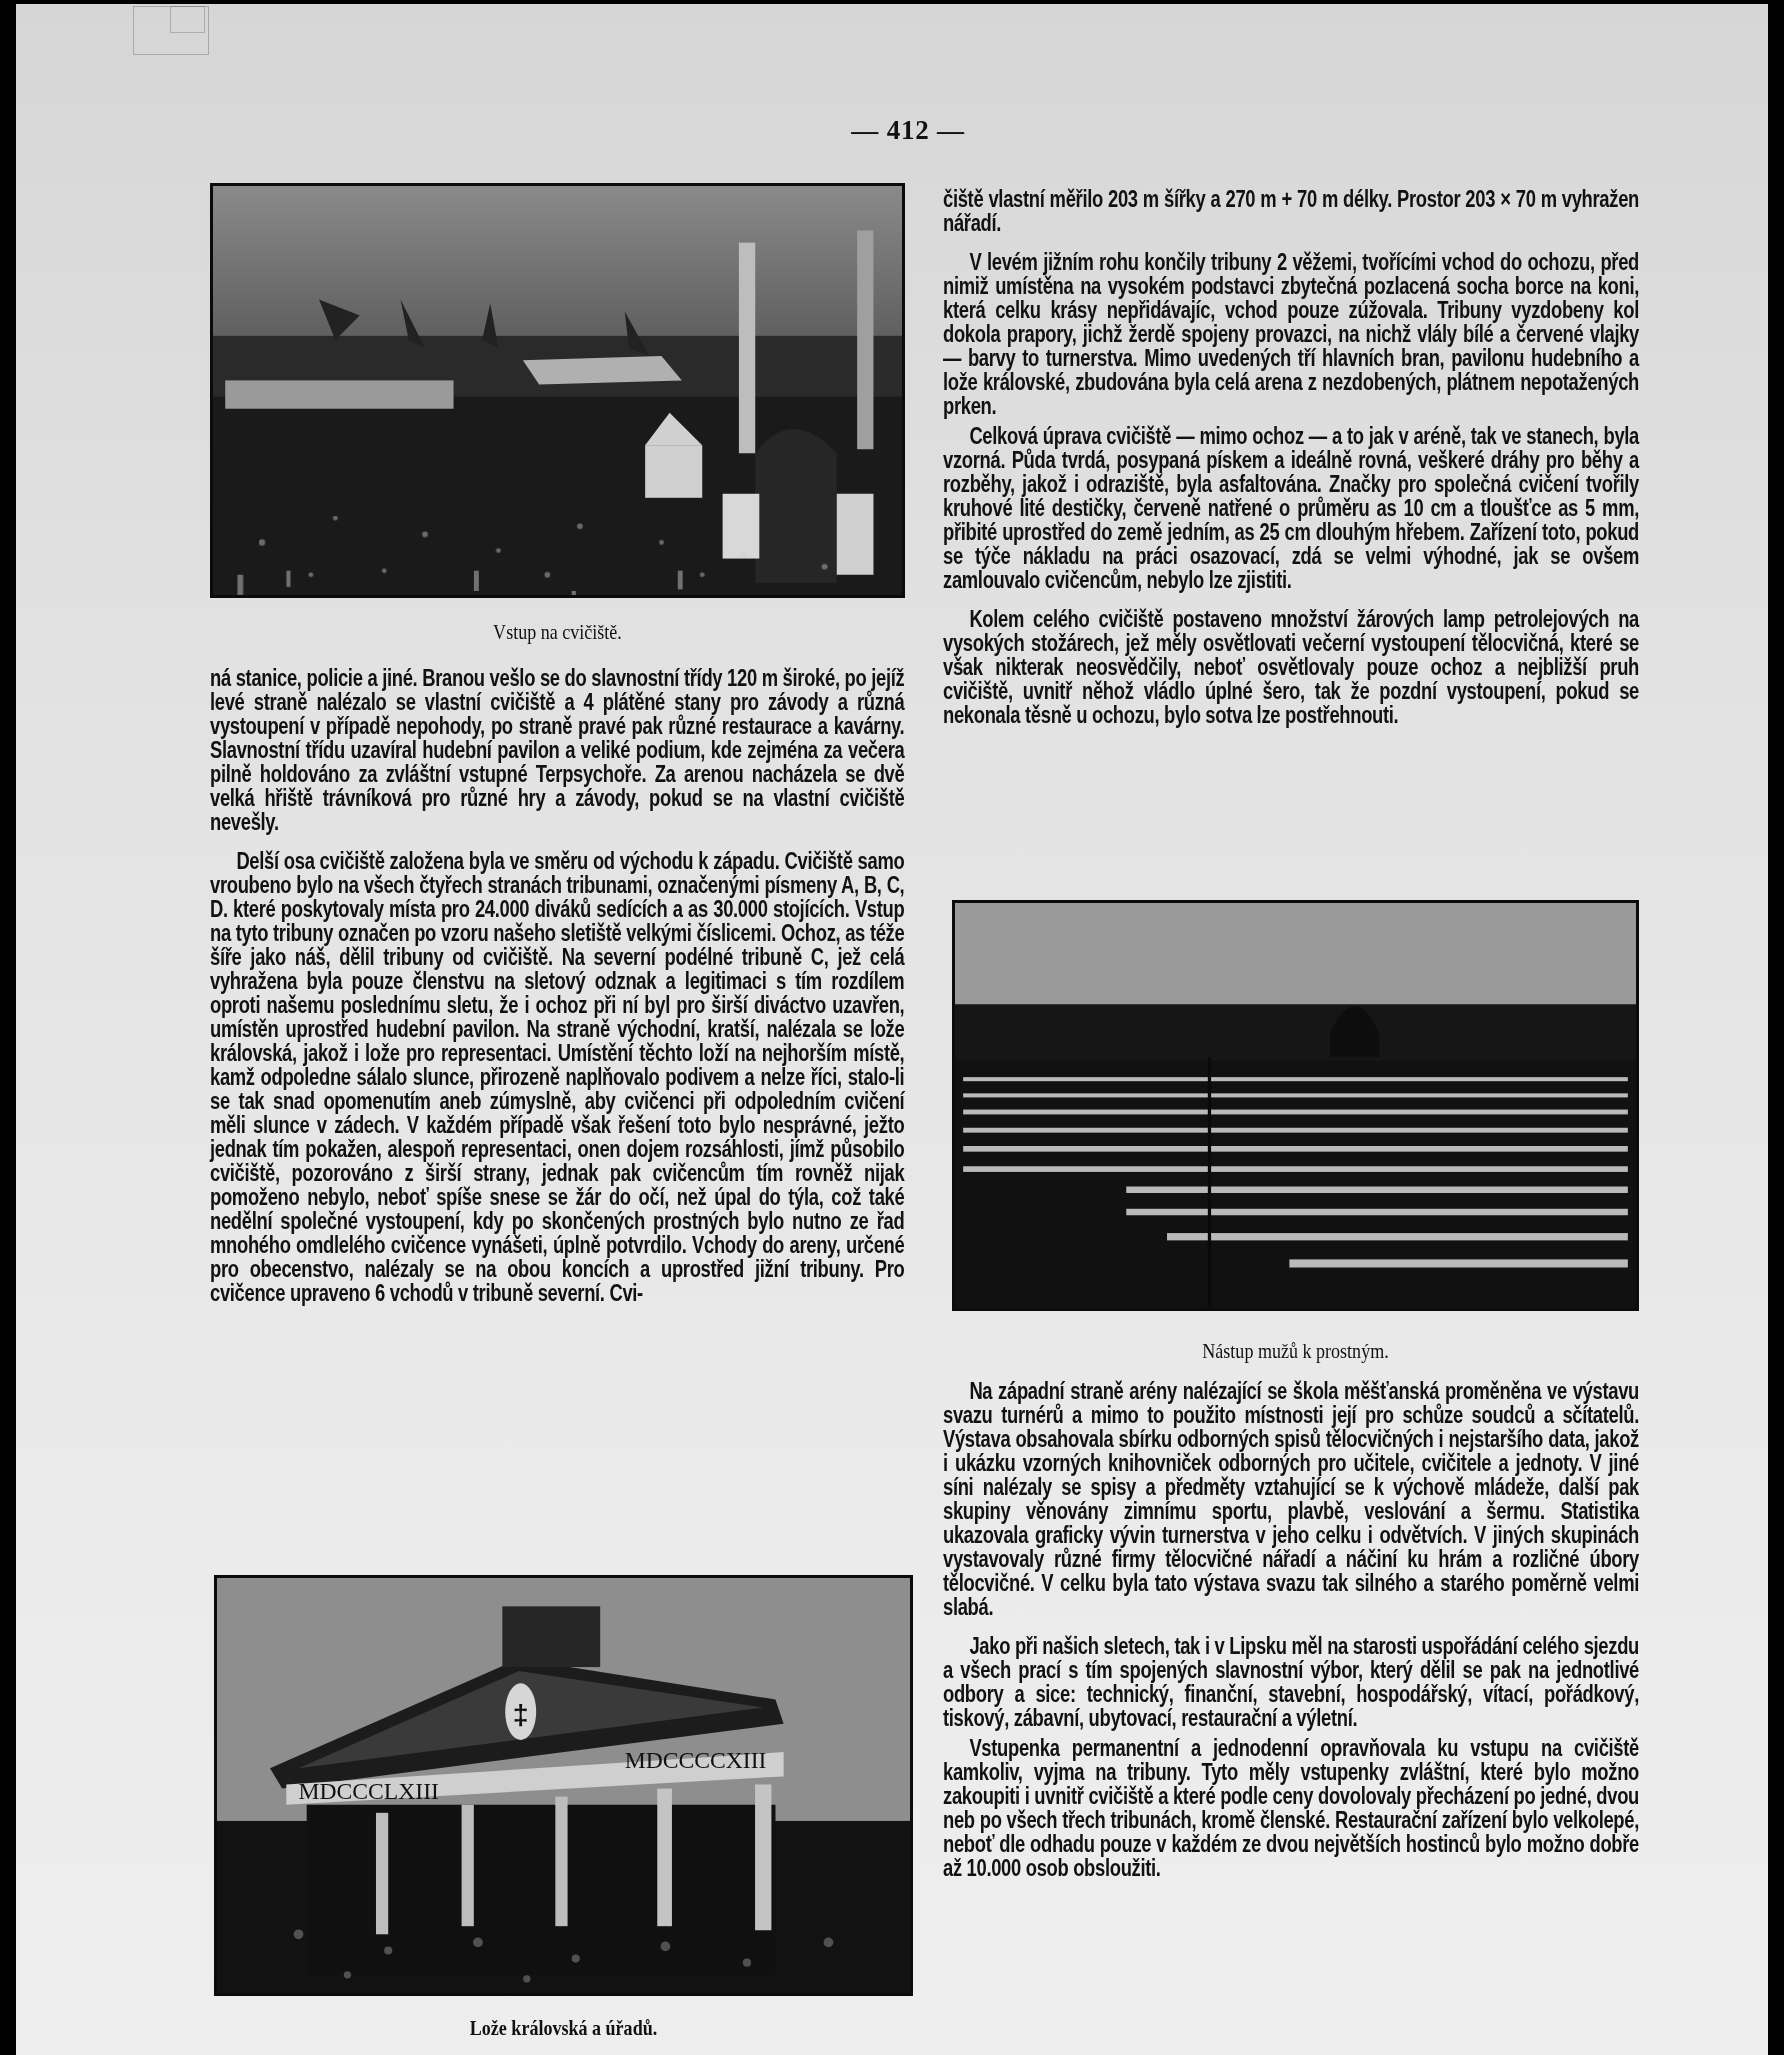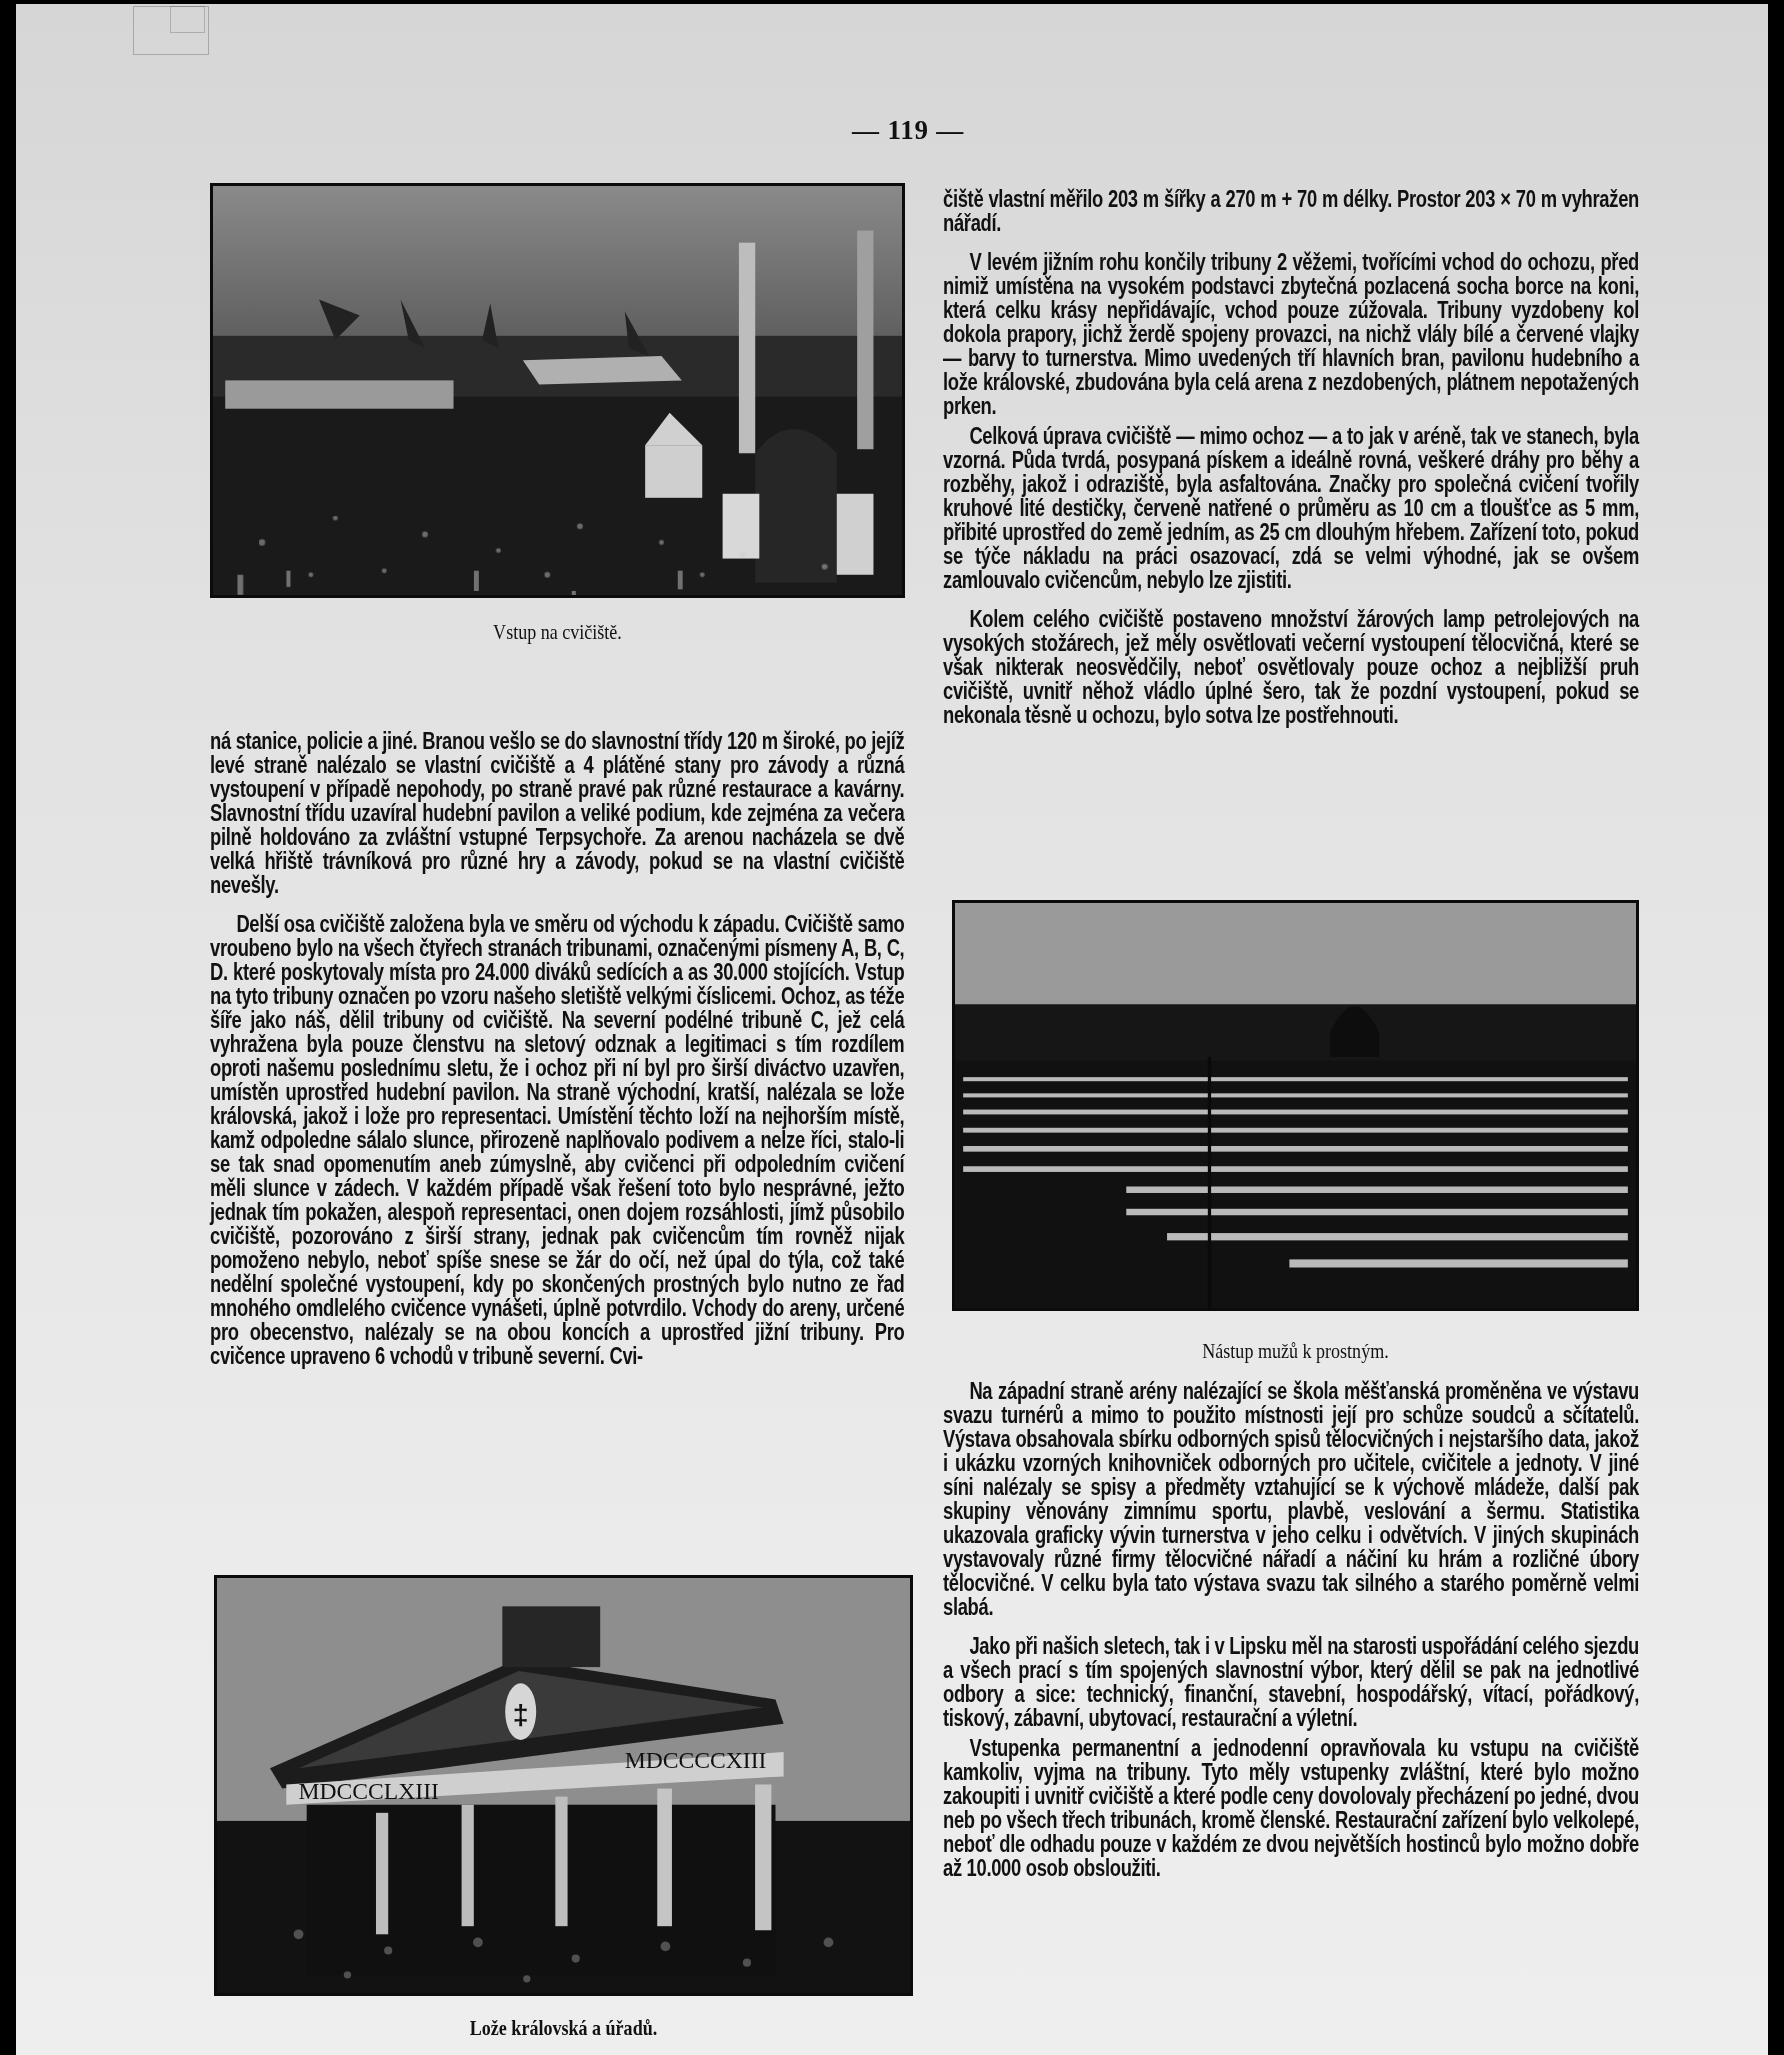--- a/index.html
+++ b/index.html
@@ -45,21 +45,21 @@
   .col p.gap { margin-top: 15px; }
   .narrow { transform: scaleX(0.80); transform-origin: left top; }
 </style>
 </head>
 <body>
 
 <div class="page">
   <div class="stamp"></div>
   <div class="stamp2"></div>
 
-  <div class="page-number">— 119 —</div>
+  <div class="page-number">— 412 —</div>
 
   <div class="photo" style="left:194px; top:179px; width:695px; height:415px;">
     <svg viewBox="0 0 1690 1010" preserveAspectRatio="none">
       <defs>
         <linearGradient id="sky1" x1="0" y1="0" x2="0" y2="1">
           <stop offset="0" stop-color="#8a8a8a"></stop>
             <stop offset="1" stop-color="#5a5a5a"></stop>
         </linearGradient>
       </defs>
       <rect width="1690" height="1010" fill="#1a1a1a"></rect>
@@ -96,21 +96,21 @@
           <circle cx="420" cy="950" r="6"></circle>
           <circle cx="820" cy="960" r="7"></circle>
         <circle cx="1200" cy="960" r="6"></circle>
           <circle cx="1500" cy="940" r="7"></circle>
           <circle cx="240" cy="960" r="6"></circle>
       </g>
     </svg>
   </div>
   <div class="caption" style="left:194px; top:615px; width:695px;">Vstup na cvičiště.</div>
 
-  <div class="col" style="left:194px; top:725px; width:868px;">
+  <div class="col" style="left:194px; top:662px; width:868px;">
     <div class="narrow" style="width:868px;">
       <p>ná stanice, policie a jiné. Branou vešlo se do slavnostní třídy 120 m široké, po jejíž levé straně nalézalo se vlastní cvičiště a 4 plátěné stany pro závody a různá vystoupení v případě nepohody, po straně pravé pak různé restaurace a kavárny. Slavnostní třídu uzavíral hudební pavilon a veliké podium, kde zejména za večera pilně holdováno za zvláštní vstupné Terpsychoře. Za arenou nacházela se dvě velká hřiště trávníková pro různé hry a závody, pokud se na vlastní cvičiště nevešly.</p>
       <p class="indent gap">Delší osa cvičiště založena byla ve směru od východu k západu. Cvičiště samo vroubeno bylo na všech čtyřech stranách tribunami, označenými písmeny A, B, C, D. které poskytovaly místa pro 24.000 diváků sedících a as 30.000 stojících. Vstup na tyto tribuny označen po vzoru našeho sletiště velkými číslicemi. Ochoz, as téže šíře jako náš, dělil tribuny od cvičiště. Na severní podélné tribuně C, jež celá vyhražena byla pouze členstvu na sletový odznak a legitimaci s tím rozdílem oproti našemu poslednímu sletu, že i ochoz při ní byl pro širší diváctvo uzavřen, umístěn uprostřed hudební pavilon. Na straně východní, kratší, nalézala se lože královská, jakož i lože pro representaci. Umístění těchto loží na nejhorším místě, kamž odpoledne sálalo slunce, přirozeně naplňovalo podivem a nelze říci, stalo-li se tak snad opomenutím aneb zúmyslně, aby cvičenci při odpoledním cvičení měli slunce v zádech. V každém případě však řešení toto bylo nesprávné, ježto jednak tím pokažen, alespoň representaci, onen dojem rozsáhlosti, jímž působilo cvičiště, pozorováno z širší strany, jednak pak cvičencům tím rovněž nijak pomoženo nebylo, neboť spíše snese se žár do očí, než úpal do týla, což také nedělní společné vystoupení, kdy po skončených prostných bylo nutno ze řad mnohého omdlelého cvičence vynášeti, úplně potvrdilo. Vchody do areny, určené pro obecenstvo, nalézaly se na obou koncích a uprostřed jižní tribuny. Pro cvičence upraveno 6 vchodů v tribuně severní. Cvi-</p>
     </div>
   </div>
 
   <div class="photo" style="left:198px; top:1571px; width:699px; height:421px;">
     <svg viewBox="0 0 1700 1025" preserveAspectRatio="none">
       <rect width="1700" height="1025" fill="#8e8e8e"></rect>
       <rect x="0" y="600" width="1700" height="425" fill="#121212"></rect>

